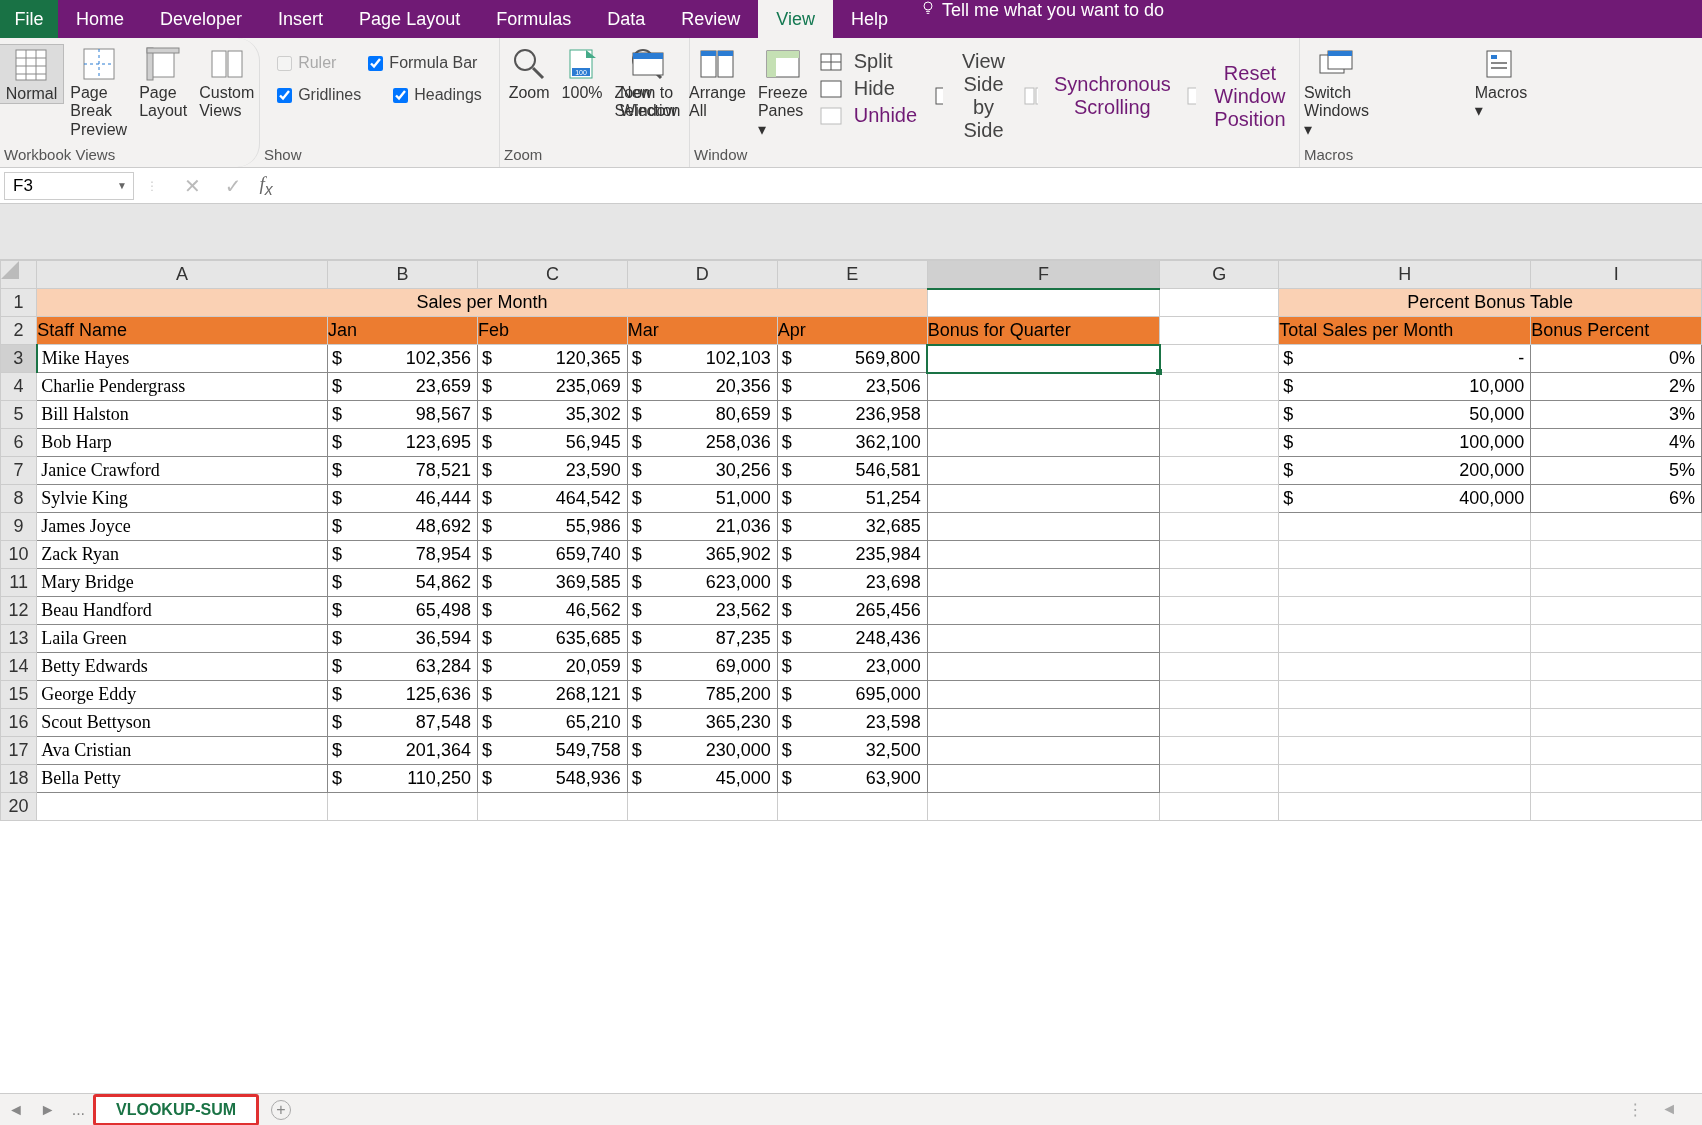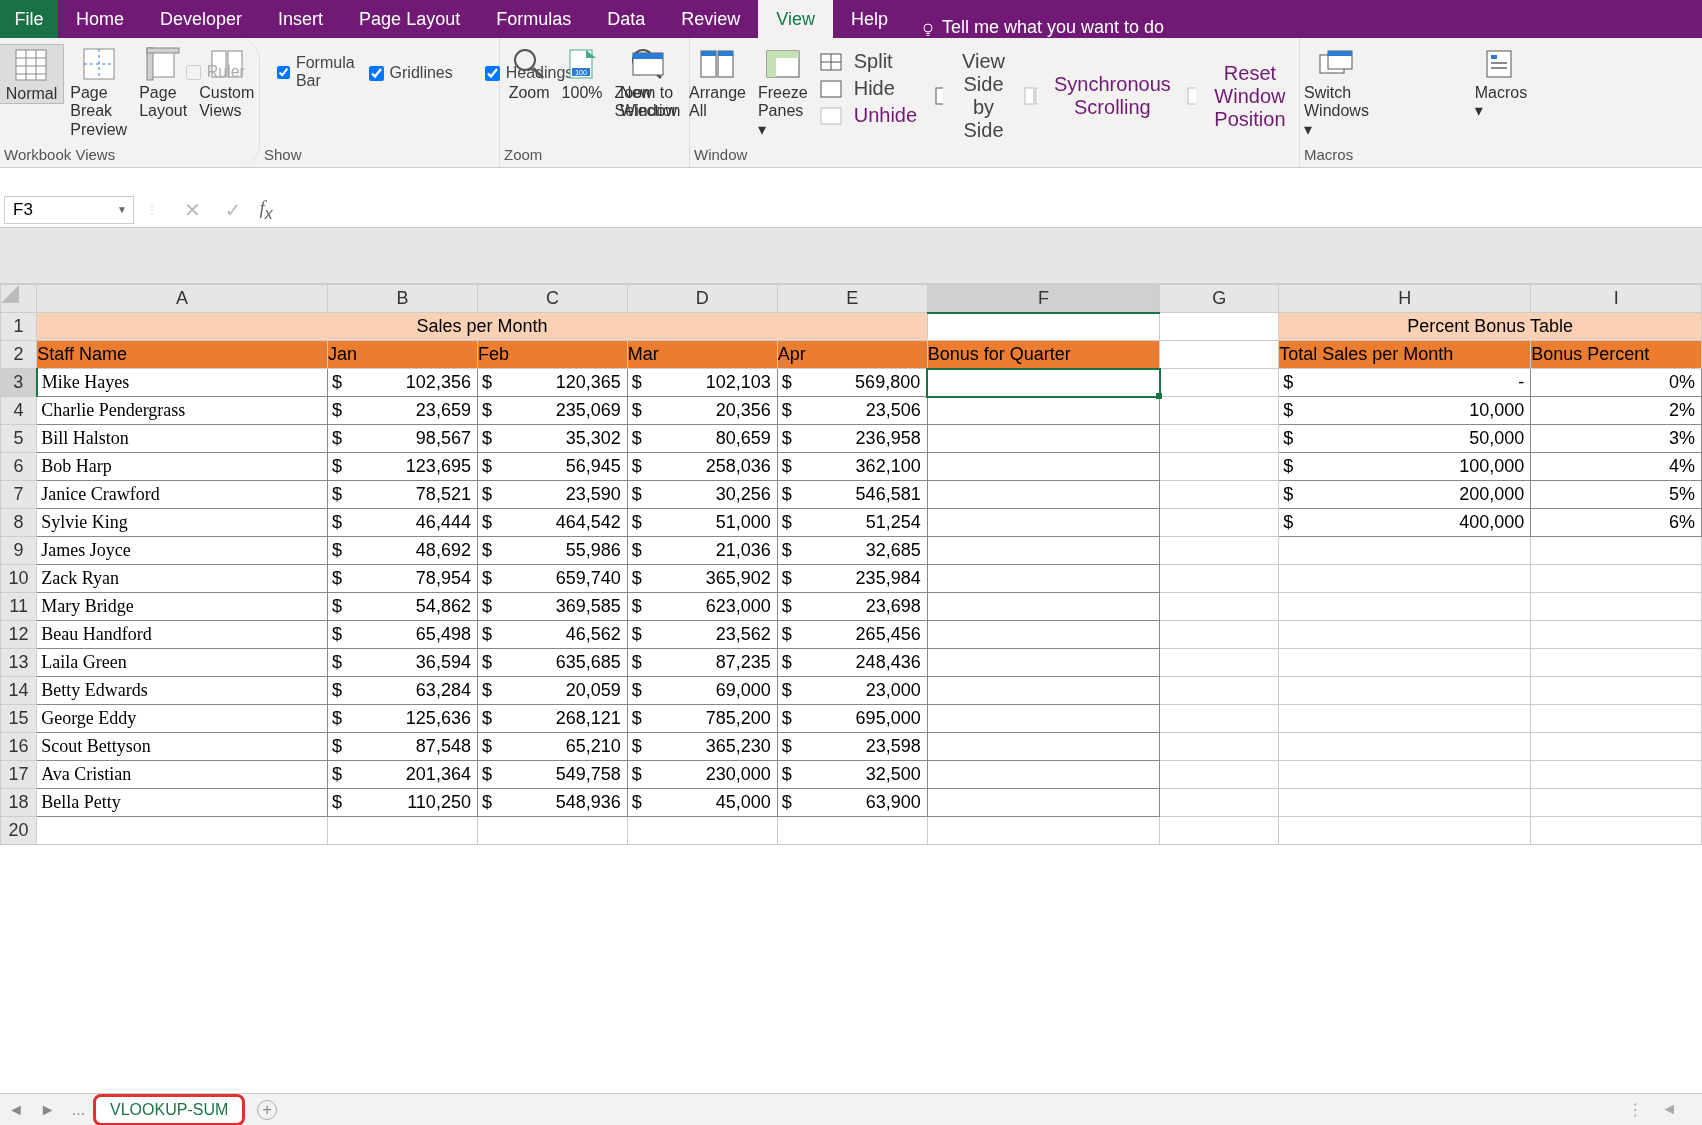--- a/index.html
+++ b/index.html
@@ -3,40 +3,40 @@
 <meta charset="utf-8">
 <style>
 * { box-sizing: border-box; margin: 0; padding: 0; font-family: "Segoe UI", Arial, sans-serif; }
 body { background: #fff; width: 1702px; height: 1125px; overflow: hidden; }
 
 
 .menubar { background: #701a75; display: flex; height: 38px; color: #fff; font-size: 18px; align-items: stretch; }
 .menubar .tab { padding: 8px 18px; display: flex; align-items: center; cursor: pointer; }
 .menubar .tab.file { background: #197245; width: 58px; justify-content: center; }
 .menubar .tab.active { background: #f3f2f1; color: #137851; }
-.menubar .tell { display: flex; align-items: flex-end; gap: 6px; padding: 0 14px; }
+.menubar .tell { display: flex; align-items: flex-start; gap: 6px; padding: 0 14px; }
 .menubar .tell svg { width: 16px; height: 16px; fill: none; stroke: #fff; stroke-width: 1.5; }
 
 
 .ribbon { background: #f3f2f1; display: flex; border-bottom: 1px solid #ccc; height: 130px; }
 .group { padding: 6px 4px 0 4px; display: flex; flex-direction: column; align-items: center; border-right: 1px solid #ddd; position: relative; }
 .group .content { flex: 1; display: flex; align-items: flex-start; }
 .group .label { font-size: 15px; color: #555; padding: 2px 0 4px; width: 100%; }
 .bigbtn { display: flex; flex-direction: column; align-items: center; padding: 0 6px; font-size: 16px; color: #333; cursor: pointer; }
 .bigbtn .ic { width: 40px; height: 40px; display: flex; align-items: center; justify-content: center; }
 .bigbtn .txt { line-height: 1.15; max-width: 80px; }
 .chk { display: flex; align-items: center; gap: 6px; font-size: 16px; color: #444; padding: 2px 6px; }
 .chk.dis { color: #aaa; }
 .chk input { width: 15px; height: 15px; }
 .smallrow { display: flex; align-items: center; gap: 12px; font-size: 20px; color: #444; padding: 2px 6px; text-align: center; }
 .smallrow.dis { color: #701a75; }
 .smallrow .ic { width: 22px; height: 18px; }
 
 
-.fmbar { display: flex; align-items: center; height: 36px; border-bottom: 1px solid #ccc; background: #fff; margin-top: 24px; }
+.fmbar { display: flex; align-items: center; height: 36px; border-bottom: 1px solid #ccc; background: #fff; }
 .namebox { width: 130px; border: 1px solid #ccc; height: 28px; display: flex; align-items: center; justify-content: space-between; padding: 0 6px 0 8px; font-size: 17px; margin-left: 4px; }
 .namebox .dd { font-size: 10px; color: #666; }
 .fmdots { color: #ccc; padding: 0 12px; font-size: 12px; letter-spacing: 2px; }
 .fmbtn { color: #bbb; padding: 0 12px; font-size: 20px; }
 .fxlbl { font-style: italic; font-family: "Times New Roman", serif; font-size: 19px; color: #666; padding: 0 6px; }
 .fminput { flex: 1; border: none; height: 28px; font-size: 16px; padding-left: 6px; }
 
 
 .spacer { height: 56px; background: #e6e6e6; border-bottom: 1px solid #ccc; }
 .sheet { border-collapse: collapse; width: 1702px; }
@@ -53,21 +53,21 @@
 td.selcell { border: 2px solid #1a7345 !important; position: relative; }
 td.selcell::after { content: ""; position: absolute; right: -3px; bottom: -3px; width: 6px; height: 6px; background: #1a7345; }
 th.selcol { background: #d0d0d0; border-bottom: 2px solid #1a7345; }
 th.selrow { background: #d0d0d0; border-right: 2px solid #1a7345; }
 td.bx { border: 1px solid #888; }
 .tri { position: absolute; top: 0; left: 0; width: 0; height: 0; border-right: 18px solid #bbb; border-top: 18px solid transparent; }
 
 
 .tabsbar { position: absolute; bottom: 0; left: 0; right: 0; height: 32px; background: #f3f2f1; border-top: 1px solid #ccc; display: flex; align-items: center; font-size: 16px; }
 .tabsbar .nav { padding: 0 8px; color: #888; }
-.tabsbar .tab { padding: 4px 14px; background: #fff; border: 1px solid #ccc; border-bottom: none; color: #1a7345; font-weight: normal; border: 3px solid #e03030; border-radius: 8px; }
+.tabsbar .tab { padding: 4px 20px; background: #fff; border: 1px solid #ccc; border-bottom: none; color: #1a7345; font-weight: bold; border: 3px solid #e03030; border-radius: 3px; }
 .tabsbar .add { margin-left: 12px; width: 20px; height: 20px; border: 1px solid #aaa; border-radius: 50%; display: flex; align-items: center; justify-content: center; color: #888; }
 .tabsbar .right { margin-left: auto; padding: 0 25px; color: #aaa; display: flex; gap: 18px; }
 
 svg { display: block; }
 </style>
 </head>
 <body>
 
 <div class="menubar">
   <div class="tab file">File</div>
@@ -133,21 +133,21 @@
               <rect x="18" y="4" width="14" height="26" fill="#fff" stroke="#888"></rect>
             </svg>
           </div>
         <div class="txt">Custom Views</div>
       </div>
     </div>
     <div class="label">Workbook Views</div>
   </div>
 
   <div class="group" style="width:240px;">
-    <div class="content" style="flex-direction:row;align-items:flex-start;padding-top:8px;">
+    <div class="content" style="flex-direction:column;align-items:flex-start;padding-top:8px;">
       <div style="display:flex;gap:20px;">
         <label class="chk dis">
             <input type="checkbox" disabled="" style="">
             <span>Ruler</span>
           </label>
         <label class="chk">
             <input type="checkbox" checked="" style="">
             <span>Formula Bar</span>
           </label>
       </div>

